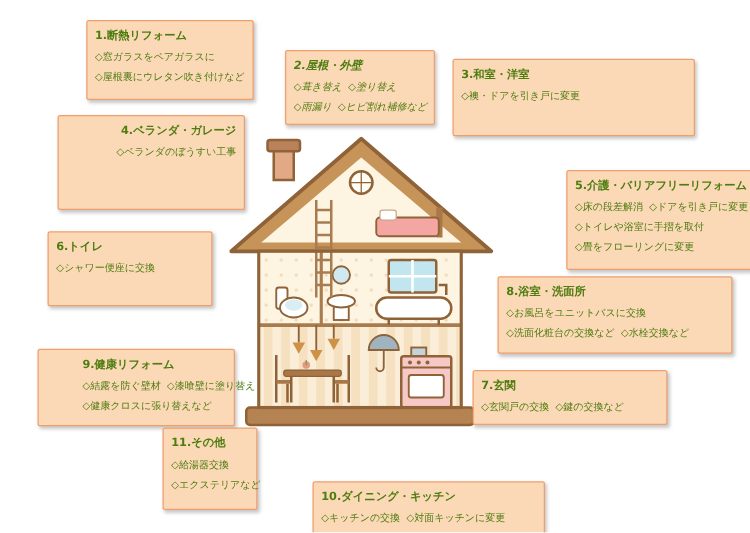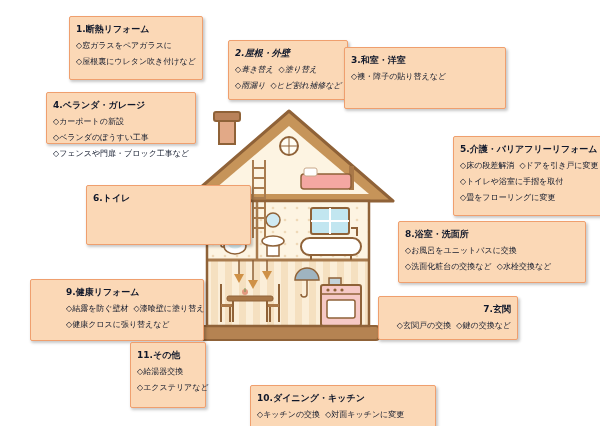--- a/index.html
+++ b/index.html
@@ -16,21 +16,21 @@
     overflow: hidden;
   }
   .note {
     position: absolute;
     box-sizing: border-box;
     background: #fbd8b6;
     border: 1px solid #ef9f6e;
     border-radius: 2px;
     box-shadow: 1.5px 2px 3px rgba(0,0,0,0.22);
     padding: 6px 6px 4px 6px;
-    color: #0f172a;
+    color: #4d7c0f;
   }
   .note .title {
     font-size: 9px;
     font-weight: bold;
     line-height: 12px;
     margin: 0 0 3px 0;
     white-space: pre;
   }
   .note .line {
     font-size: 8px;
@@ -41,27 +41,27 @@
   .house {
     position: absolute;
     left: 183px;
     top: 106px;
     width: 212px;
     height: 238px;
   }
   
   .n1  { left: 69px;  top: 16px;  width: 134px; height: 64px; }
   .n2  { left: 228px; top: 40px;  width: 120px; height: 60px; font-style: italic; }
-  .n3  { left: 344px; top: 47px;  width: 162px; height: 62px; }
-  .n4  { left: 46px;  top: 92px;  width: 150px; height: 52px; }
+  .n3  { left: 362px; top: 47px;  width: 194px; height: 62px; }
+  .n4  { left: 46px;  top: 92px;  width: 150px; height: 76px; text-align: right; }
   .n5  { left: 414px; top: 136px; width: 168px; height: 80px; margin-left: 39px; }
-  .n6  { left: 38px;  top: 185px; width: 165px; height: 60px; margin-left: 48px; }
-  .n7  { left: 378px; top: 296px; width: 140px; height: 44px; text-align: right; }
+  .n6  { left: 38px;  top: 185px; width: 132px; height: 60px; }
+  .n7  { left: 378px; top: 296px; width: 156px; height: 44px; }
   .n8  { left: 398px; top: 221px; width: 188px; height: 62px; }
-  .n9  { left: 30px;  top: 279px; width: 174px; height: 62px; padding-left: 35px; }
+  .n9  { left: 30px;  top: 279px; width: 158px; height: 62px; padding-left: 35px; }
   .n10 { left: 250px; top: 344px; width: 186px; height: 62px; margin-top: 41px; }
   .n11 { left: 130px; top: 342px; width: 76px;  height: 66px; }
 </style>
 </head>
 <body>
 
 <div class="canvas">
 
   <svg class="house" viewBox="0 0 212 238" width="212" height="238">
     <defs>
@@ -188,39 +188,38 @@
   </div>
 
   <div class="note n2">
     <div class="title">2.屋根・外壁</div>
     <div class="line">◇葺き替え  ◇塗り替え</div>
     <div class="line">◇雨漏り  ◇ヒビ割れ補修など</div>
   </div>
 
   <div class="note n3">
     <div class="title">3.和室・洋室</div>
-    <div class="line">◇襖・障子の貼り替えなど</div>
+    <div class="line">◇襖・ドアを引き戸に変更</div>
   </div>
 
   <div class="note n4">
     <div class="title">4.ベランダ・ガレージ</div>
-    <div class="line">◇カーポートの新設</div>
     <div class="line">◇ベランダのぼうすい工事</div>
-    <div class="line">◇フェンスや門扉・ブロック工事など</div>
   </div>
 
   <div class="note n5">
     <div class="title">5.介護・バリアフリーリフォーム</div>
     <div class="line">◇床の段差解消  ◇ドアを引き戸に変更</div>
     <div class="line">◇トイレや浴室に手摺を取付</div>
     <div class="line">◇畳をフローリングに変更</div>
   </div>
 
   <div class="note n6">
     <div class="title">6.トイレ</div>
+    <div class="line">◇シャワー便座に交換</div>
   </div>
 
   <div class="note n7">
     <div class="title">7.玄関</div>
     <div class="line">◇玄関戸の交換  ◇鍵の交換など</div>
   </div>
 
   <div class="note n8">
     <div class="title">8.浴室・洗面所</div>
     <div class="line">◇お風呂をユニットバスに交換</div>

